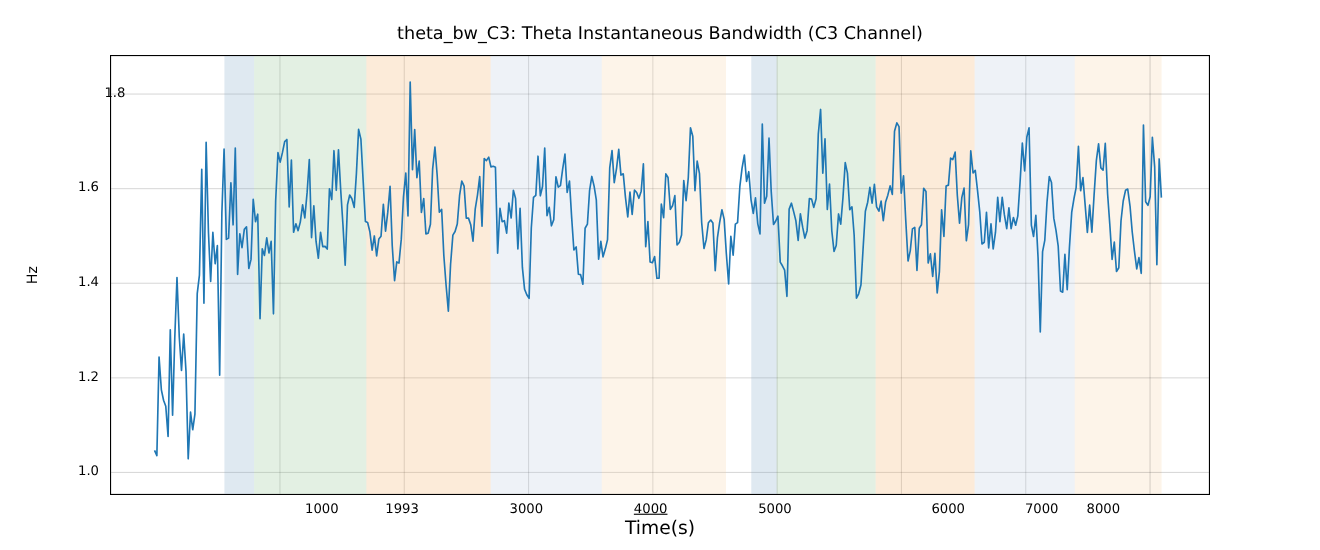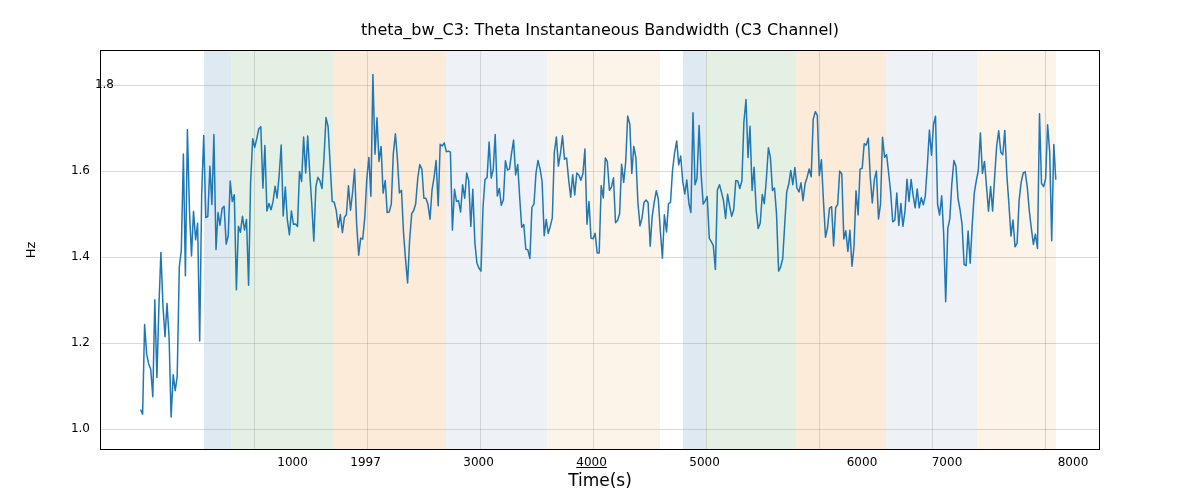--- a/index.html
+++ b/index.html
@@ -111,20 +111,20 @@
       <path id="line-path" class="line-path" d="M39.5,358.5 L41.6,363.2 L43.6,273.6 L45.7,303.4 L47.7,312.9 L49.7,318.3 L51.8,345.7 L53.8,248.8 L55.9,326.5 L57.9,255.7 L59.9,201.4 L62.0,255.6 L64.0,285.8 L66.0,252.6 L68.1,286.6 L70.1,366.1 L72.2,323.7 L74.2,339.7 L76.2,325.5 L78.3,215.9 L80.3,199.2 L82.4,102.9 L84.4,224.7 L86.4,78.4 L88.5,160.2 L90.5,204.9 L92.5,160.3 L94.6,188.8 L96.6,172.3 L98.7,290.1 L100.7,142.7 L102.7,84.6 L104.8,166.6 L106.8,165.5 L108.9,115.2 L110.9,153.4 L112.9,83.6 L115.0,198.4 L117.0,161.5 L119.0,174.2 L121.1,157.5 L123.1,155.2 L125.2,193.1 L127.2,184.8 L129.2,130.1 L131.3,150.6 L133.3,143.7 L135.4,238.8 L137.4,175.2 L139.4,181.2 L141.5,165.3 L143.5,179.0 L145.5,168.4 L147.6,234.3 L149.6,131.6 L151.7,87.7 L153.7,96.4 L155.7,88.0 L157.8,77.8 L159.8,75.8 L161.9,137.1 L163.9,94.5 L165.9,160.1 L168.0,152.4 L170.0,158.7 L172.0,150.9 L174.1,135.2 L176.1,147.1 L178.2,123.9 L180.2,94.0 L182.2,165.0 L184.3,136.1 L186.3,168.3 L188.4,183.8 L190.4,160.1 L192.4,173.2 L194.5,173.0 L196.5,175.4 L198.5,120.6 L200.6,130.4 L202.6,86.0 L204.7,122.0 L206.7,85.1 L208.7,121.2 L210.8,153.8 L212.8,190.1 L214.9,135.3 L216.9,126.3 L218.9,129.7 L221.0,137.5 L223.0,106.8 L225.0,66.6 L227.1,75.6 L229.1,112.7 L231.2,150.4 L233.2,151.3 L235.2,159.4 L237.3,176.4 L239.3,163.5 L241.4,181.6 L243.4,166.3 L245.4,163.7 L247.5,134.8 L249.5,159.2 L251.5,142.1 L253.6,118.3 L255.6,172.6 L257.7,204.2 L259.7,187.1 L261.7,188.2 L263.8,166.4 L265.8,127.9 L267.9,106.4 L269.9,145.3 L271.9,23.6 L274.0,103.2 L276.0,66.7 L278.0,110.5 L280.1,95.4 L282.1,142.1 L284.2,129.5 L286.2,161.6 L288.2,161.0 L290.3,152.9 L292.3,102.8 L294.4,82.8 L296.4,107.9 L298.4,141.9 L300.5,139.3 L302.5,181.5 L304.5,207.9 L306.6,231.9 L308.6,189.5 L310.7,162.7 L312.7,159.5 L314.7,152.7 L316.8,126.7 L318.8,113.6 L320.9,118.2 L322.9,147.3 L324.9,147.3 L327.0,153.6 L329.0,168.2 L331.0,139.2 L333.1,126.1 L335.1,109.6 L337.2,154.7 L339.2,93.2 L341.2,95.0 L343.3,91.8 L345.3,100.7 L347.4,100.1 L349.4,101.1 L351.4,179.1 L353.5,138.3 L355.5,150.5 L357.5,149.6 L359.6,161.0 L361.6,133.7 L363.7,147.2 L365.7,122.0 L367.7,129.4 L369.8,175.4 L371.8,138.3 L373.9,192.1 L375.9,212.0 L377.9,217.0 L380.0,220.2 L382.0,156.3 L384.0,128.5 L386.1,126.6 L388.1,91.0 L390.2,127.0 L392.2,118.5 L394.2,83.6 L396.3,145.0 L398.3,137.4 L400.3,154.3 L402.4,148.7 L404.4,109.7 L406.5,119.1 L408.5,117.8 L410.5,102.7 L412.6,89.1 L414.6,123.9 L416.7,113.6 L418.7,146.8 L420.7,176.3 L422.8,173.5 L424.8,198.3 L426.8,198.7 L428.9,207.4 L430.9,156.5 L433.0,152.8 L435.0,122.0 L437.0,109.4 L439.1,118.2 L441.1,130.7 L443.2,184.7 L445.2,168.4 L447.2,182.5 L449.3,175.2 L451.3,166.8 L453.3,101.7 L455.4,85.9 L457.4,115.1 L459.5,102.0 L461.5,84.8 L463.5,108.2 L465.6,107.0 L467.6,128.4 L469.7,146.2 L471.7,123.7 L473.7,143.9 L475.8,121.9 L477.8,124.0 L479.8,129.3 L481.9,122.8 L483.9,98.0 L486.0,173.2 L488.0,150.5 L490.0,187.1 L492.1,187.8 L494.1,182.3 L496.2,202.0 L498.2,201.9 L500.2,134.6 L502.3,146.9 L504.3,107.0 L506.3,110.4 L508.4,139.3 L510.4,136.1 L512.5,126.8 L514.5,171.7 L516.5,169.5 L518.6,162.7 L520.6,113.2 L522.7,131.5 L524.7,110.8 L526.7,65.1 L528.8,72.9 L530.8,122.4 L532.8,95.4 L534.9,106.9 L536.9,151.5 L539.0,174.9 L541.0,167.1 L543.0,151.5 L545.1,149.0 L547.1,151.7 L549.2,195.1 L551.2,165.3 L553.2,151.3 L555.3,139.7 L557.3,148.2 L559.3,179.4 L561.4,207.2 L563.4,163.8 L565.5,180.9 L567.5,152.8 L569.5,151.4 L571.6,118.5 L573.6,101.8 L575.7,89.9 L577.7,113.9 L579.7,105.1 L581.8,130.9 L583.8,143.0 L585.8,128.9 L587.9,152.5 L589.9,161.6 L592.0,61.8 L594.0,133.7 L596.0,127.5 L598.1,74.6 L600.1,123.0 L602.2,153.1 L604.2,149.9 L606.2,145.5 L608.3,187.3 L610.3,190.6 L612.3,194.6 L614.4,218.4 L616.4,139.1 L618.5,133.7 L620.5,141.4 L622.5,149.6 L624.6,167.5 L626.6,143.3 L628.7,155.5 L630.7,165.4 L632.7,158.7 L634.8,129.6 L636.8,130.0 L638.8,137.5 L640.9,129.7 L642.9,71.0 L645.0,48.5 L647.0,106.4 L649.0,75.2 L651.1,139.5 L653.1,116.3 L655.2,159.0 L657.2,177.6 L659.2,172.2 L661.3,143.5 L663.3,152.7 L665.3,129.0 L667.4,96.8 L669.4,106.4 L671.5,139.6 L673.5,137.0 L675.5,162.6 L677.6,220.1 L679.6,216.1 L681.7,207.8 L683.7,173.8 L685.7,141.1 L687.8,132.8 L689.8,119.4 L691.8,133.7 L693.9,116.6 L695.9,137.0 L698.0,141.0 L700.0,131.8 L702.0,149.7 L704.1,132.6 L706.1,126.4 L708.2,118.0 L710.2,125.7 L712.2,68.4 L714.3,60.7 L716.3,64.1 L718.3,124.6 L720.4,108.8 L722.4,149.0 L724.5,186.3 L726.5,177.0 L728.5,157.1 L730.6,155.7 L732.6,194.9 L734.7,156.5 L736.7,153.3 L738.7,120.1 L740.8,123.0 L742.8,188.1 L744.8,179.8 L746.9,200.4 L748.9,179.3 L751.0,215.3 L753.0,196.0 L755.0,139.7 L757.1,163.9 L759.1,118.1 L761.2,117.3 L763.2,92.7 L765.2,94.1 L767.3,87.3 L769.3,126.7 L771.3,151.9 L773.4,128.4 L775.4,120.0 L777.5,167.9 L779.5,153.3 L781.5,86.2 L783.6,106.3 L785.6,103.8 L787.7,122.5 L789.7,141.7 L791.7,170.8 L793.8,169.2 L795.8,142.1 L797.8,174.4 L799.9,152.4 L801.9,175.3 L804.0,160.1 L806.0,128.3 L808.0,150.5 L810.1,128.4 L812.1,144.4 L814.2,156.8 L816.2,137.9 L818.2,156.8 L820.3,146.7 L822.3,153.8 L824.3,145.2 L826.4,113.7 L828.4,79.0 L830.5,104.3 L832.5,73.5 L834.5,65.2 L836.6,153.6 L838.6,164.0 L840.7,144.8 L842.7,183.4 L844.7,250.8 L846.8,177.7 L848.8,167.6 L850.8,133.1 L852.9,109.5 L854.9,114.9 L857.0,147.3 L859.0,158.5 L861.0,172.8 L863.1,213.5 L865.1,214.6 L867.1,180.1 L869.2,212.3 L871.2,174.1 L873.3,141.8 L875.3,129.7 L877.3,119.5 L879.4,82.0 L881.4,122.4 L883.5,110.4 L885.5,135.3 L887.5,160.2 L889.6,135.5 L891.6,160.1 L893.6,126.6 L895.7,94.8 L897.7,79.8 L899.8,101.6 L901.8,103.7 L903.8,79.4 L905.9,125.1 L907.9,152.9 L910.0,184.9 L912.0,169.0 L914.0,195.8 L916.1,192.4 L918.1,149.7 L920.1,131.7 L922.2,122.0 L924.2,120.9 L926.3,136.3 L928.3,159.9 L930.3,177.2 L932.4,193.4 L934.4,183.2 L936.5,197.5 L938.5,62.7 L940.5,132.4 L942.6,135.7 L944.6,127.9 L946.6,73.8 L948.7,100.7 L950.7,189.7 L952.8,93.5 L954.8,128.7 " stroke="#1f77b4"></path>
     </svg>
   </div>
 
 <div class="ytick" style="top: 428.495px;">1.0</div>
     <div class="ytick" style="top: 342.473px;">1.2</div>
     <div class="ytick" style="top: 256.452px;">1.4</div>
     <div class="ytick" style="top: 170.43px;">1.6</div>
     <div class="ytick" style="top: 84.4086px; margin-left: 24px;">1.8</div>
     <div class="xtick" style="left: 252.542px; margin-left: 40px;">1000</div>
-    <div class="xtick" style="left: 365.537px;">1997</div>
+    <div class="xtick" style="left: 365.537px;">1993</div>
     <div class="xtick" style="left: 478.531px;">3000</div>
     <div class="xtick" style="left: 591.525px; text-decoration: underline;">4000</div>
     <div class="xtick" style="left: 704.52px;">5000</div>
     <div class="xtick" style="left: 862px;">6000</div>
     <div class="xtick" style="left: 947px;">7000</div>
-    <div class="xtick" style="left: 1073px; text-align: right;">8000</div>
+    <div class="xtick" style="left: 1003px; text-align: right;">8000</div>
   </div>
 
 </body></html>

